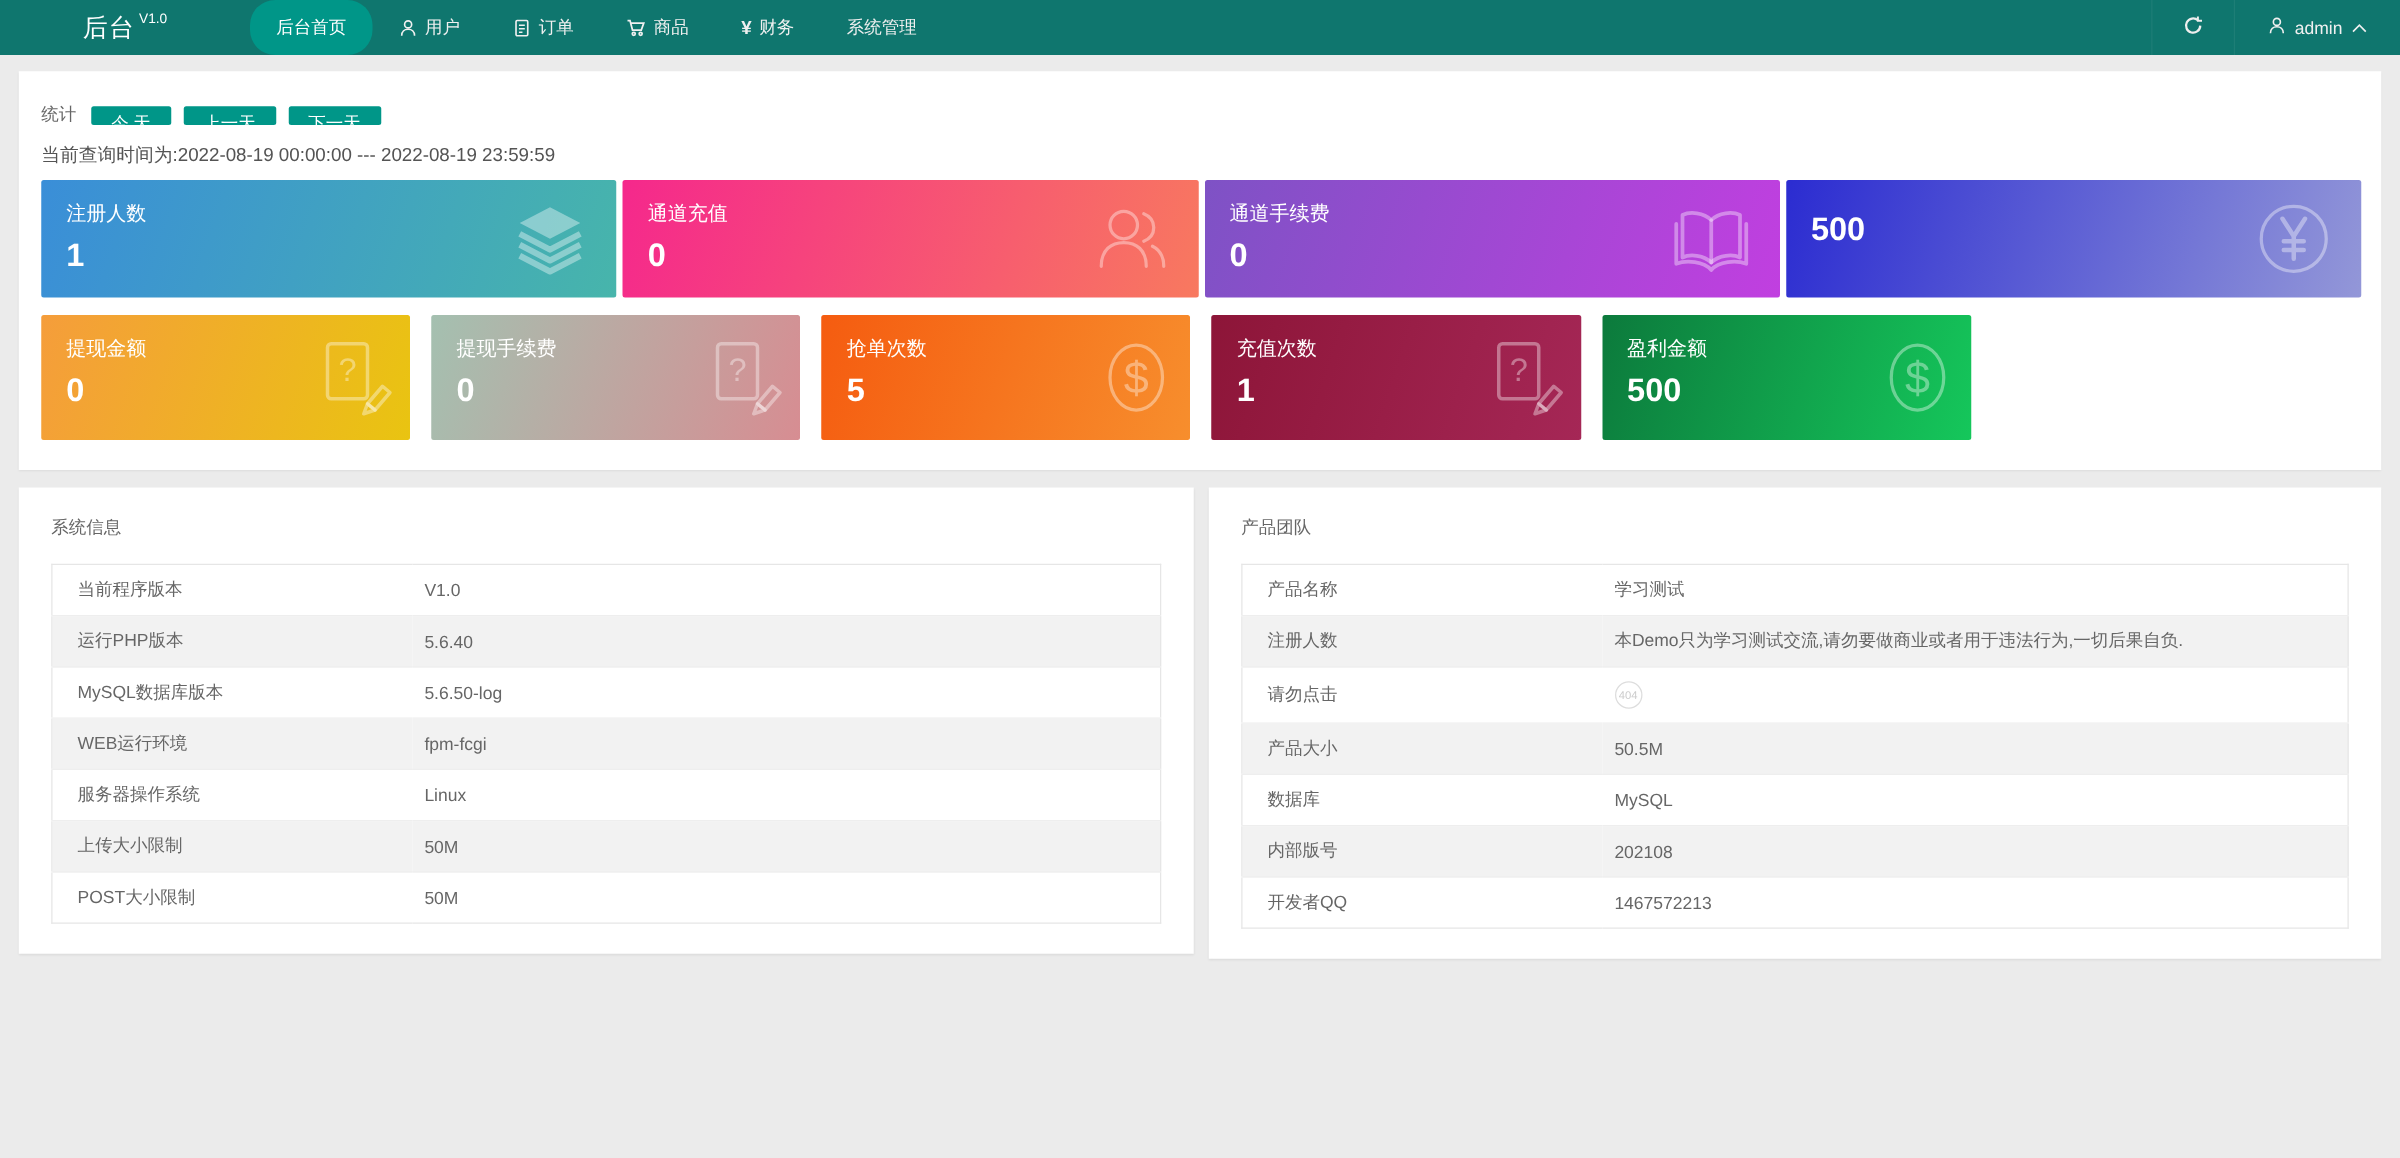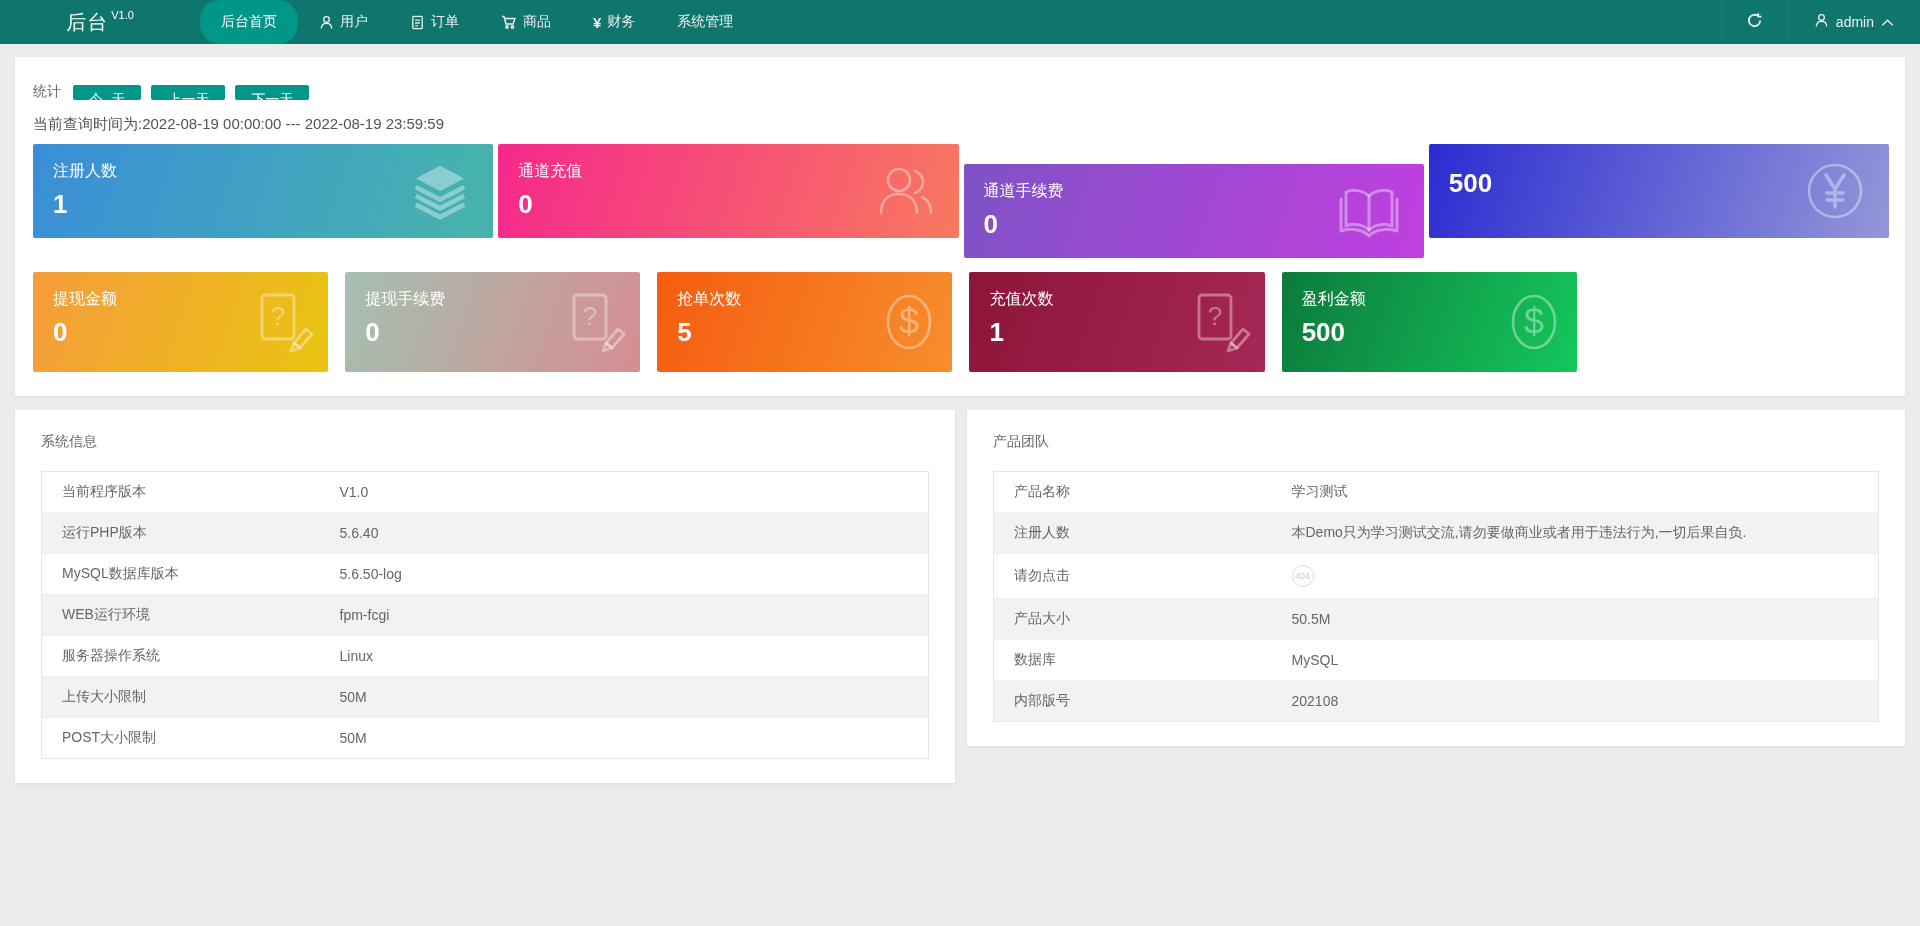--- a/index.html
+++ b/index.html
@@ -24,21 +24,21 @@
   .nav-right{ margin-left:auto; display:flex; align-items:stretch; }
   .nav-refresh{ display:flex; align-items:center; padding:0 24px; border-left:1px solid rgba(255,255,255,.06); }
   .nav-admin{ display:flex; align-items:center; gap:7px; padding:0 26px; border-left:1px solid rgba(255,255,255,.06); font-size:14px; color:#f0f0f0; }
 
   
   .white-panel{ background:#fff; box-shadow:0 1px 2px rgba(0,0,0,.08); }
   .top-panel{ margin:13px 15px 0 15px; padding:26px 16px 24px 18px; }
 
   .stats-row{ display:flex; align-items:center; }
   .stats-label{ color:#666; font-size:14px; margin-right:12px; }
-  .btn{ background:#009688; color:#fff; border:none; height:15px; line-height:30px; padding:0 16px; font-size:14px; border-radius:2px; margin-right:10px; font-family:Liberation Mono, monospace; }
+  .btn{ background:#009688; color:#fff; border:none; height:15px; line-height:30px; padding:0 16px; font-size:14px; border-radius:2px; margin-right:10px; font-family:Liberation Serif, serif; }
   .time-text{ margin:14px 0 10px; color:#545454; font-size:15px; }
 
   .cards-row{ display:grid; }
   .row1{ grid-template-columns:repeat(4,1fr); gap:5px; margin-top:4px; }
   .row2{ grid-template-columns:repeat(6,1fr); gap:17px; margin-top:14px; }
   .card{ position:relative; color:#fff; border-radius:2px; padding:17px 20px; overflow:hidden; }
   .row1 .card{ height:94px; }
   .row2 .card{ height:100px; }
   .card-label{ font-size:16px; }
   .card-value{ font-size:26px; font-weight:bold; margin-top:7px; }
@@ -152,21 +152,21 @@
     <div class="card-value" data-interactable="false">0</div>
     <span class="card-icon" data-interactable="false">
           <svg width="64" height="64" viewBox="0 0 64 64" fill="none" stroke="currentColor" stroke-width="2.6" stroke-linecap="round">
       <circle cx="26" cy="21" r="11"></circle>
       <path d="M8 54 C8 41 16 35 26 35 C36 35 44 41 44 54"></path>
       <path d="M42 12 C47 14 50 18 50 23 C50 28 47 32 42 34"></path>
       <path d="M49 38 C55 41 58 47 58 54"></path>
           </svg>
         </span>
   </div>
-      <div class="card" data-interactable="false" style="background: linear-gradient(108deg, rgb(126, 82, 197) 0%, rgb(193, 63, 224) 100%); margin-top: 20px;">
+      <div class="card" data-interactable="false" style="background: linear-gradient(108deg, rgb(126, 82, 197) 0%, rgb(193, 63, 224) 100%);">
     <div class="card-label" data-interactable="false">通道手续费</div>
     <div class="card-value" data-interactable="false">0</div>
     <span class="card-icon" data-interactable="false">
           <svg width="66" height="60" viewBox="0 0 64 60" fill="none" stroke="currentColor" stroke-width="3" stroke-linejoin="round" stroke-linecap="round">
       <path d="M32 15 C26 9 15 8 9 11 L9 45 C15 42 26 43 32 49 C38 43 49 42 55 45 L55 11 C49 8 38 9 32 15 Z"></path>
       <path d="M32 15 L32 49"></path>
       <path d="M4 18 L4 50 C12 47 26 48 32 55 C38 48 52 47 60 50 L60 18"></path>
           </svg>
         </span>
   </div>
@@ -297,16 +297,20 @@
     <td class="cell-value" data-interactable="false">50.5M</td>
   </tr>
           <tr data-interactable="false">
     <td class="cell-label" data-interactable="false">数据库</td>
     <td class="cell-value" data-interactable="false">MySQL</td>
   </tr>
           <tr data-interactable="false">
     <td class="cell-label" data-interactable="false">内部版号</td>
     <td class="cell-value" data-interactable="false">202108</td>
   </tr>
+          <tr data-interactable="false">
+    <td class="cell-label" data-interactable="false">开发者QQ</td>
+    <td class="cell-value" data-interactable="false">1467572213</td>
+  </tr>
         </tbody>
       </table>
   </div>
 </section>
 
 </body></html>

